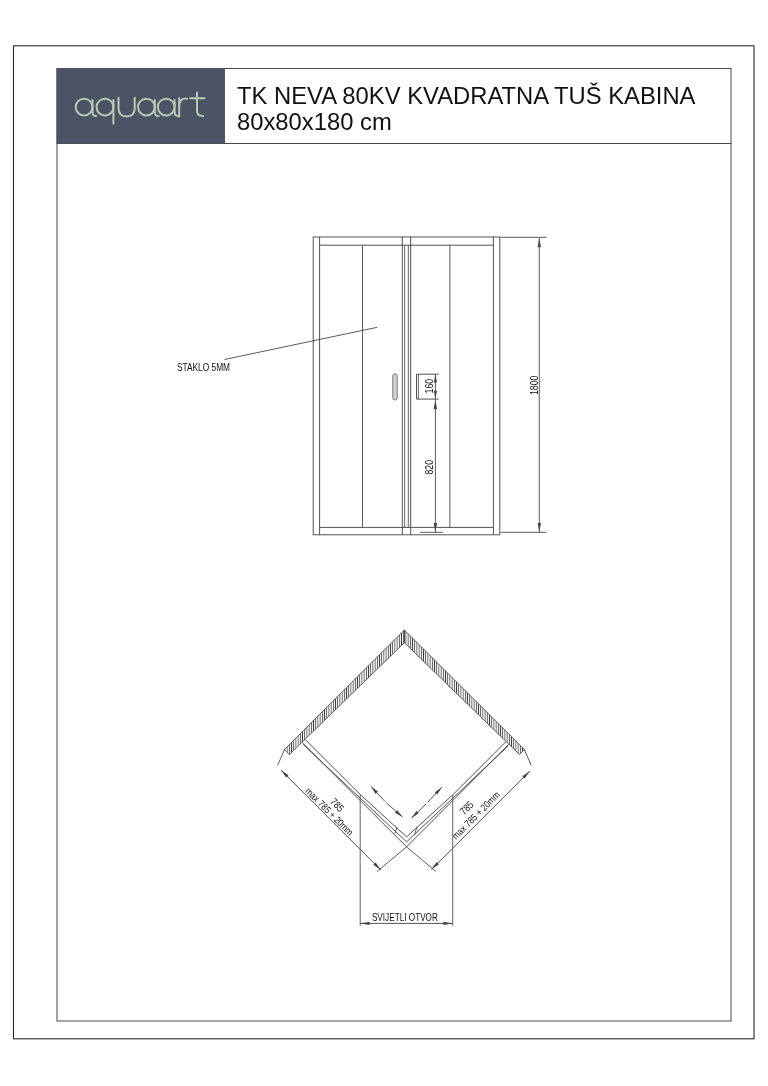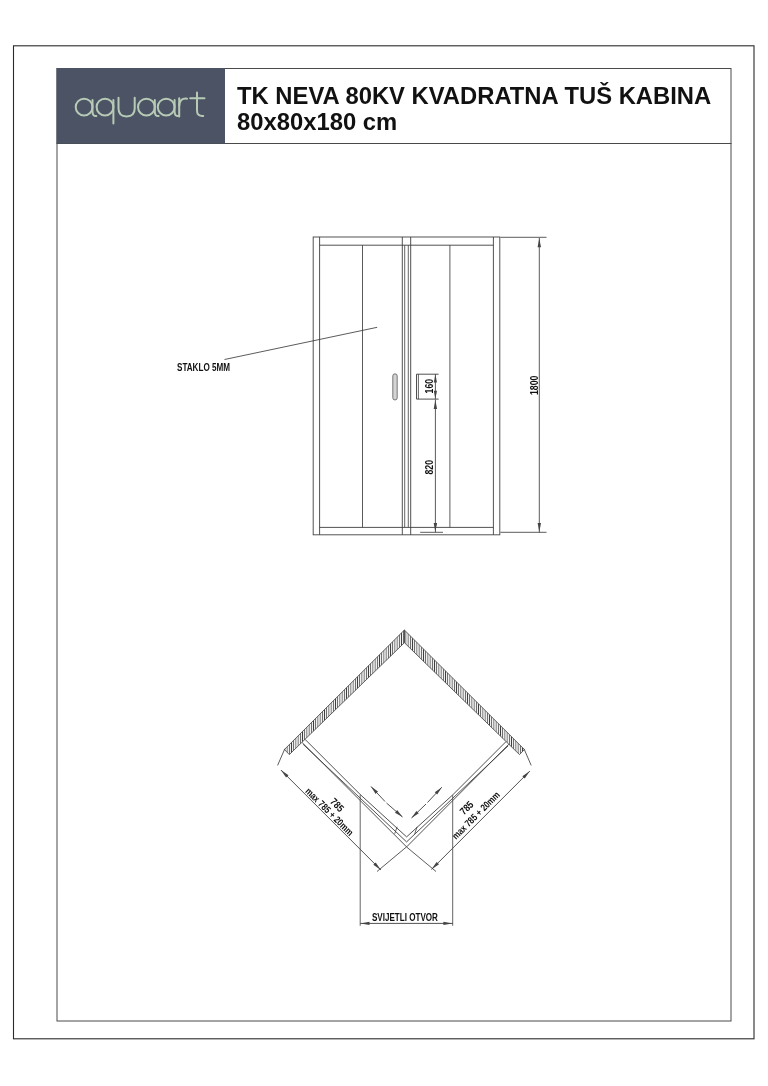--- a/index.html
+++ b/index.html
@@ -1,16 +1,16 @@
 <!DOCTYPE html>
 <html><head>
 <meta charset="utf-8">
 <style>
 html,body{margin:0;padding:0;background:#ffffff;}
-.page{position:relative;width:768px;height:1086px;background:#ffffff;overflow:hidden;font-weight:bold;}
+.page{position:relative;width:768px;height:1086px;background:#ffffff;overflow:hidden;}
 svg text{font-family:"Liberation Sans",sans-serif;}
 </style>
 </head>
 <body>
 <div class="page">
 <svg width="768" height="1086" viewBox="0 0 768 1086">
 <defs>
 <pattern id="hatch" patternUnits="userSpaceOnUse" width="2.2" height="4">
 <line x1="1.1" y1="0" x2="1.1" y2="4" stroke="#3f3f3f" stroke-width="0.85"></line>
 </pattern>

